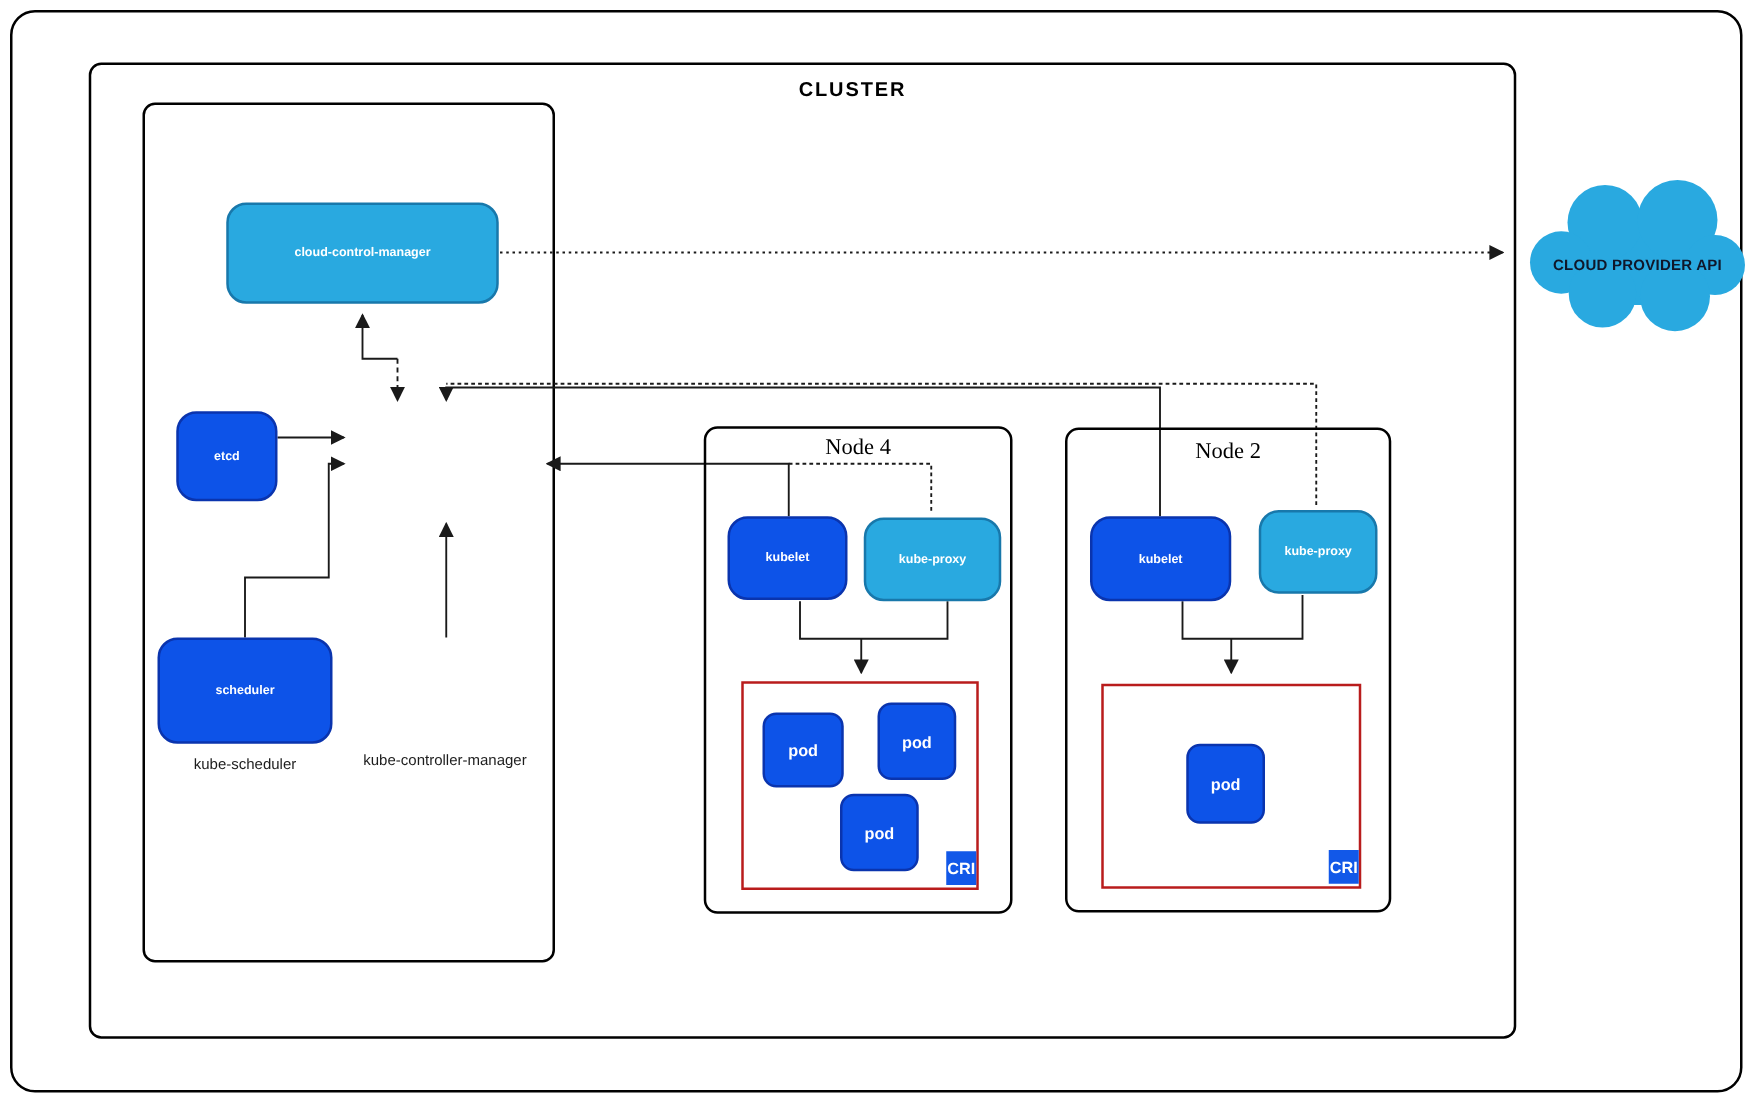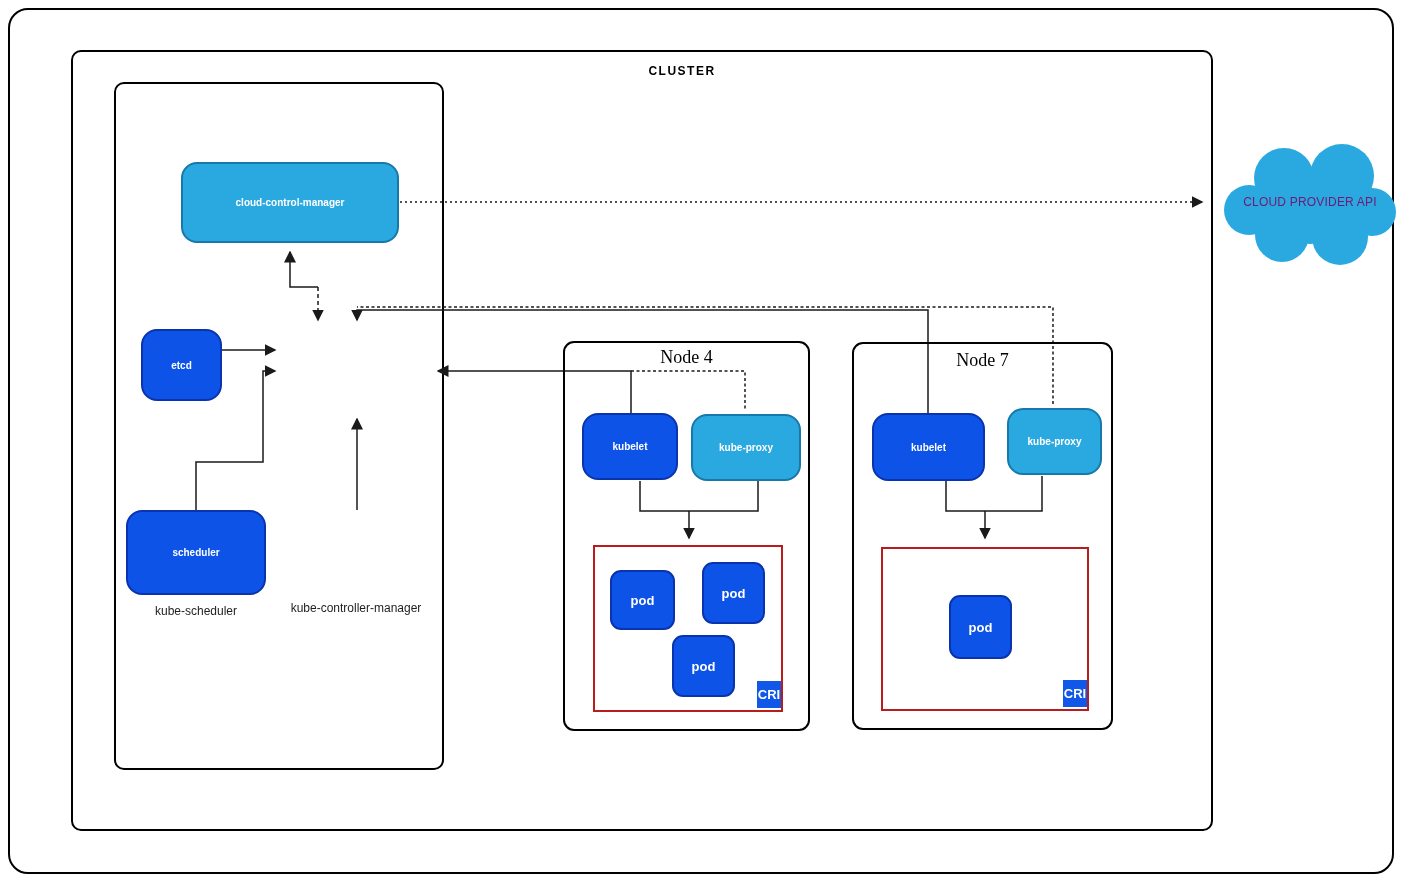--- a/index.html
+++ b/index.html
@@ -9,24 +9,24 @@
   .box{position:absolute;box-sizing:border-box;display:flex;align-items:center;justify-content:center;
        color:#fff;font-weight:bold;font-size:10px;text-align:center;border-radius:16px;}
   .dark{background:#0d53e8;border:2px solid #0a34ae;}
   .light{background:#29a9e0;border:2px solid #1878ab;}
   .pod{border-radius:11px;font-size:13px;}
   .cri-container{position:absolute;border:2px solid #b91c1c;box-sizing:border-box;background:transparent;}
   .cri-badge{position:absolute;right:0;bottom:2px;width:24px;height:27px;background:#1258e8;
              color:#fff;font-weight:bold;font-size:13px;display:flex;align-items:center;justify-content:center;}
   .caption{position:absolute;font-size:12px;color:#1d1d1d;text-align:center;}
   .node-label{position:absolute;font-family:"Liberation Serif",serif;font-size:18px;color:#000;text-align:center;width:100%;}
-  .cluster-label{position:absolute;font-size:12px;font-weight:bold;letter-spacing:1.5px;color:#000;text-align:center;}
+  .cluster-label{position:absolute;font-size:16px;font-weight:bold;letter-spacing:1.5px;color:#000;text-align:center;}
   .cp-label{position:absolute;font-size:14px;letter-spacing:.5px;color:#3a3a3a;text-align:center;}
-  .cloud-text{position:absolute;color:#701a75;font-weight:normal;font-size:12px;letter-spacing:.2px;
-              width:100%;text-align:center;}
+  .cloud-text{position:absolute;color:#0f172a;font-weight:bold;font-size:12px;letter-spacing:.2px;
+              width:100%;text-align:center;margin-top:10px;}
   svg.layer{position:absolute;left:0;top:0;pointer-events:none;}
 </style>
 </head>
 <body>
 
 <div id="canvas">
 
   <div class="frame" style="left:8px;top:8px;width:1386px;height:866px;border-radius:20px;"></div>
 
   <div class="frame" style="left:71px;top:50px;width:1142px;height:781px;border-radius:10px;"></div>
@@ -102,21 +102,21 @@
       </div>
       <div class="box dark pod" style="left:77px;top:88px;width:63px;height:62px;">
         <span>pod</span>
       </div>
       <div class="cri-badge">CRI</div>
     </div>
   </div>
 
   <div style="position:absolute;left:852px;top:342px;width:261px;height:388px;">
     <div class="frame" style="left:0;top:0;width:261px;height:388px;border-radius:11px;"></div>
-    <div class="node-label" style="top:8px;">Node 7</div>
+    <div class="node-label" style="top:8px;">Node 2</div>
     <div class="box dark" style="left:20px;top:71px;width:113px;height:68px;">
       <span>kubelet</span>
     </div>
     <div class="box light" style="left:155px;top:66px;width:95px;height:67px;">
       <span>kube-proxy</span>
     </div>
     <div class="cri-container" style="left:29px;top:205px;width:208px;height:164px;">
       <div class="box dark pod" style="left:66px;top:46px;width:63px;height:64px;">
         <span>pod</span>
       </div>

